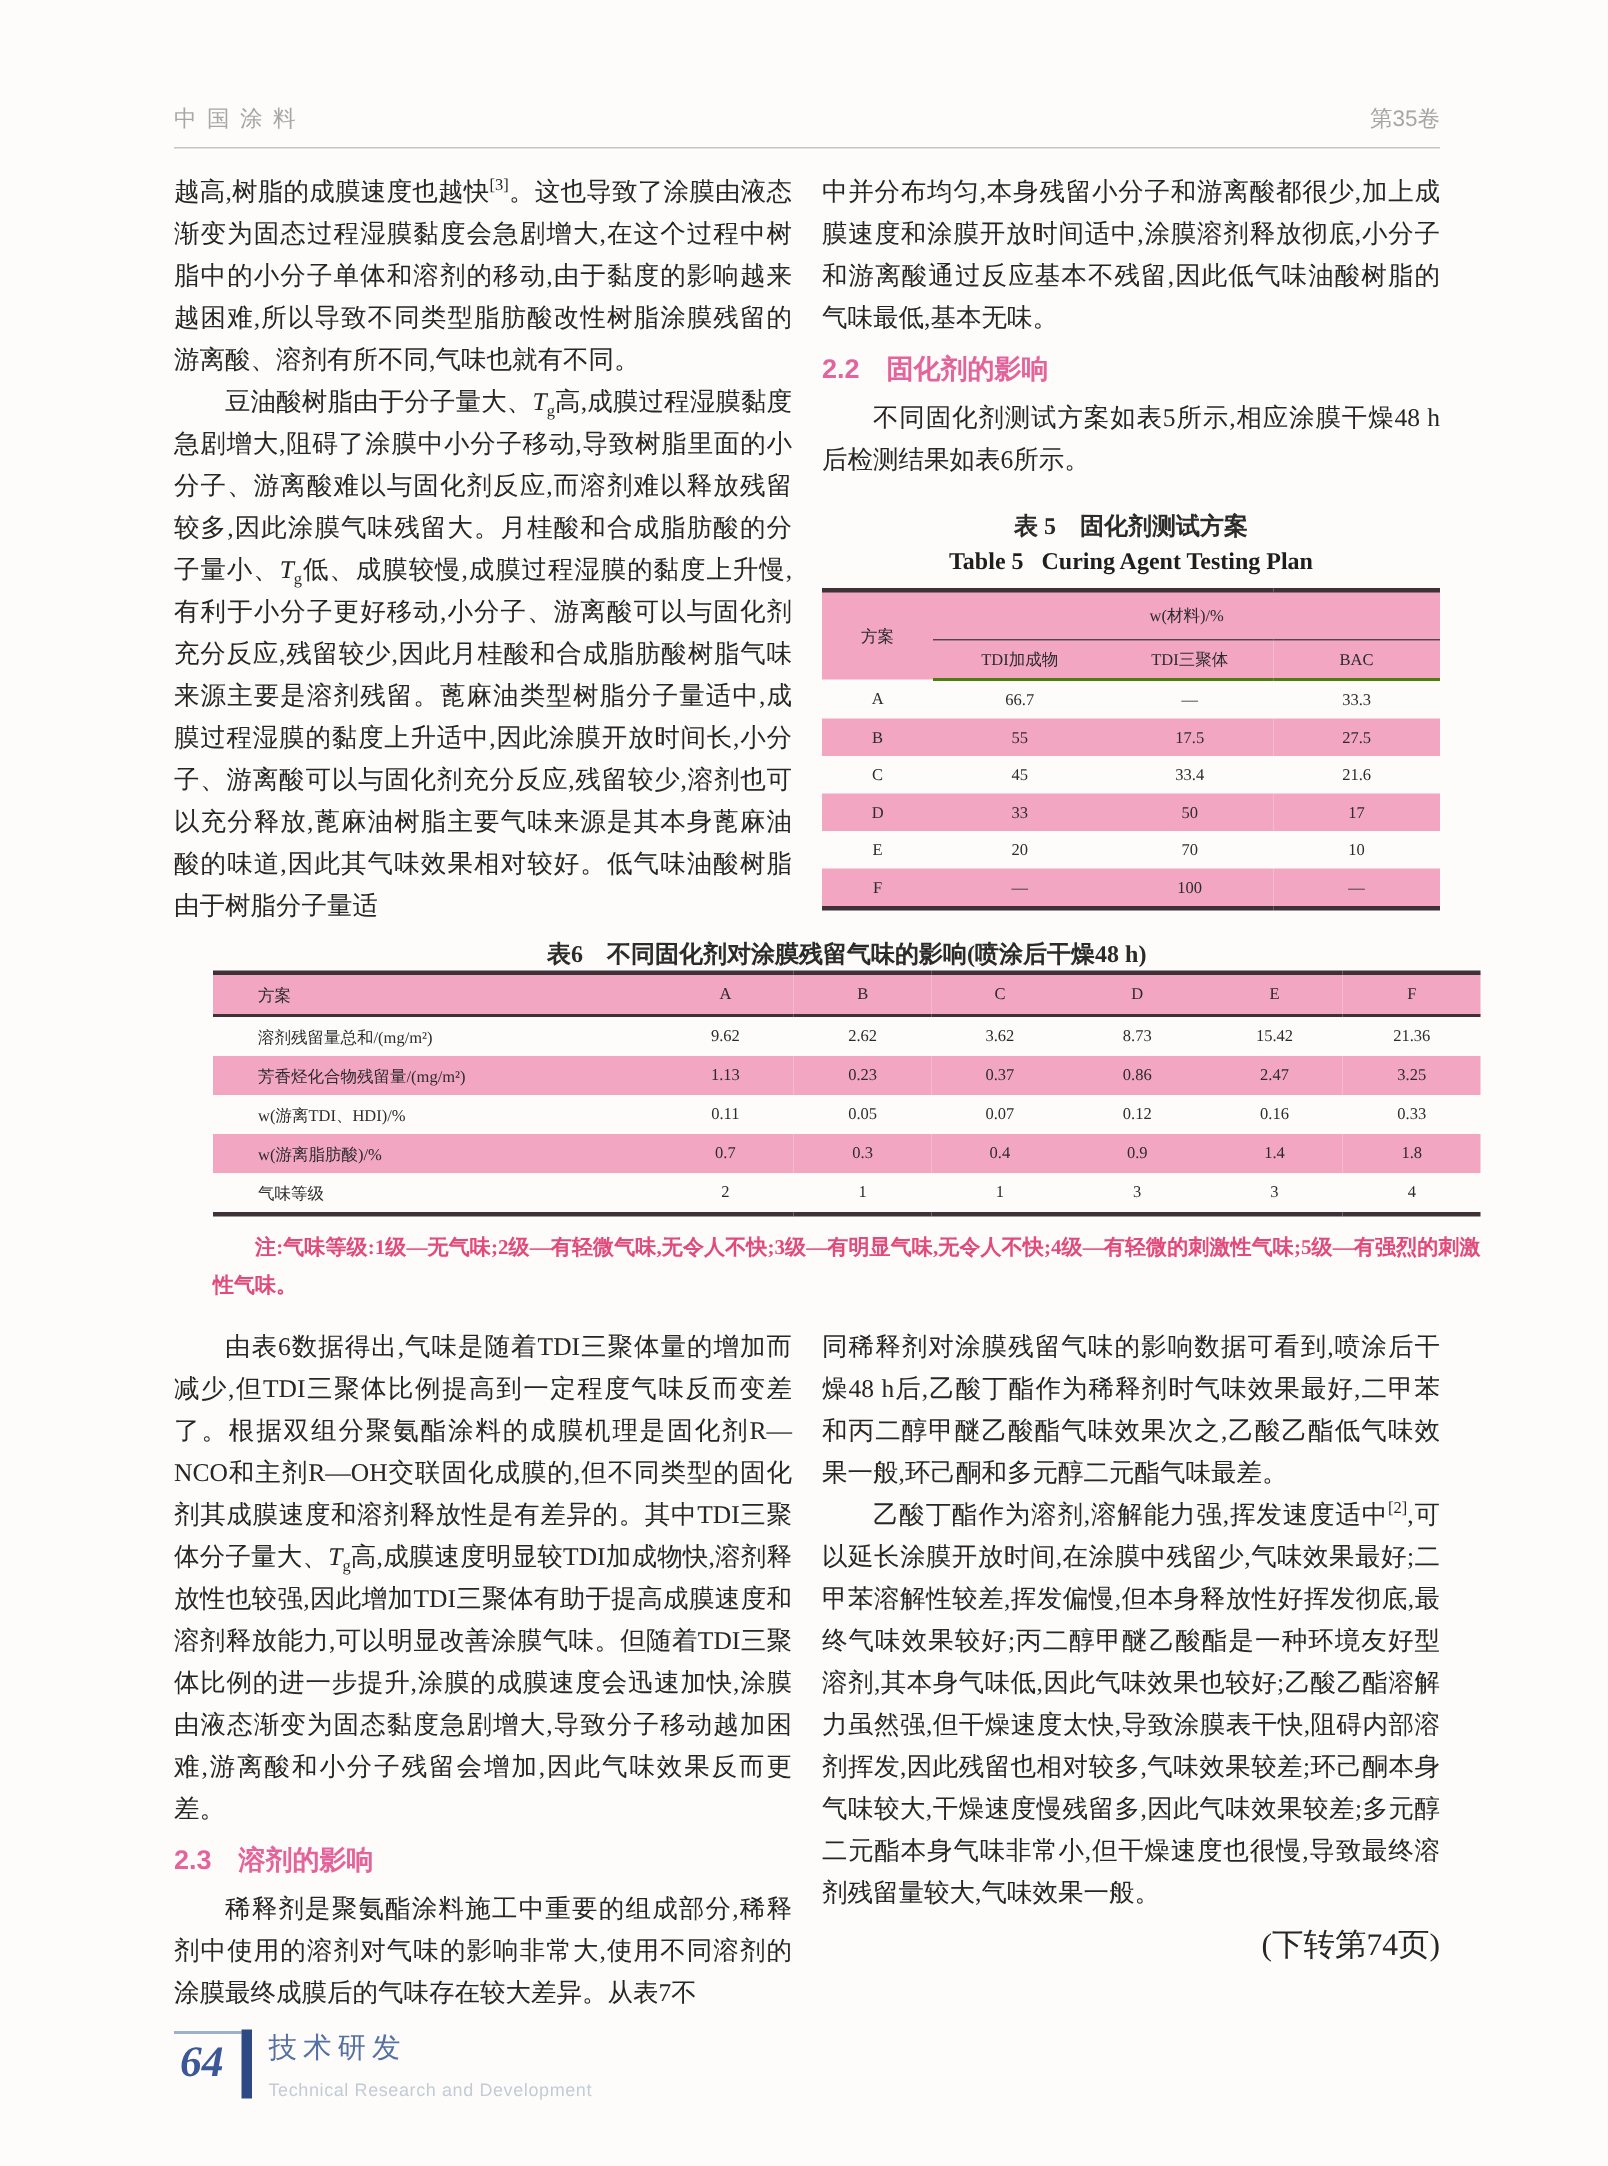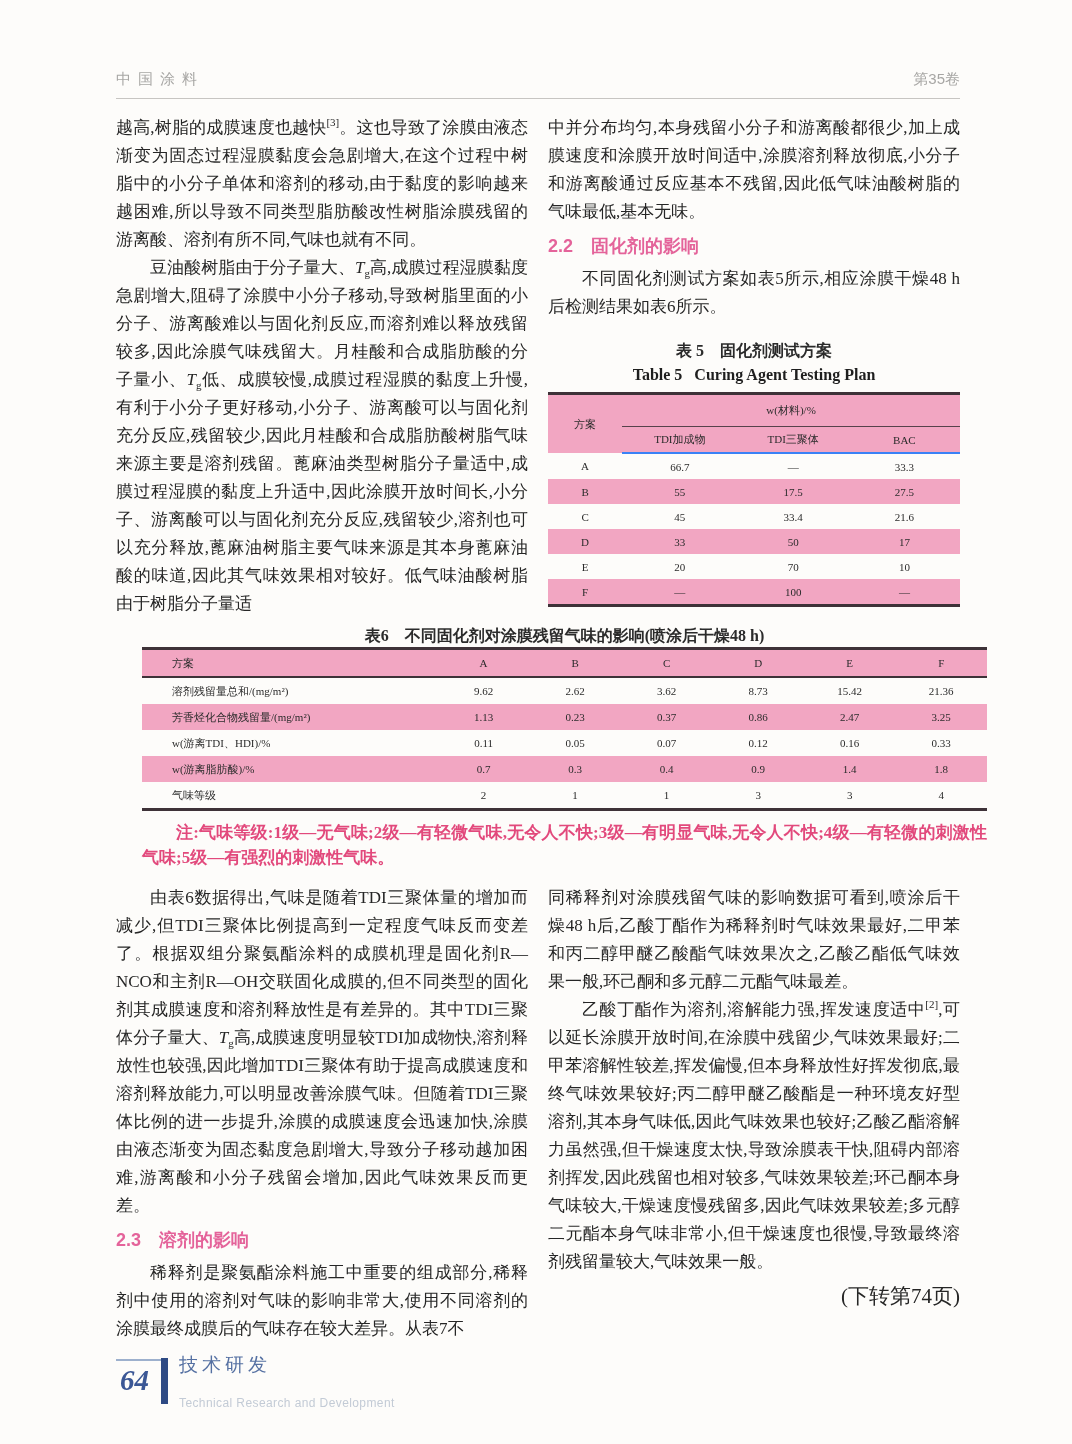--- a/index.html
+++ b/index.html
@@ -39,51 +39,51 @@
     text-align:center; font-weight:bold; font-size:16px; color:#2b2b2b;
     margin-top:20px; white-space:pre-wrap;
   }
   .tbl-cap-en {
     text-align:center; font-weight:bold; font-size:16px; color:#1e1e1e;
     font-family:"Liberation Serif", serif; margin:4px 0 8px; white-space:pre-wrap;
   }
   table { border-collapse:collapse; width:100%; font-size:11px; color:#2b2b2b; }
   .t5, .t6 { border-top:3px solid #3e3238; border-bottom:3px solid #3e3238; }
   .t5 thead { background:#f2a6c2; }
-  .t5 thead tr.sub-hdr th { border-bottom:2px solid #3b82f6; }
+  .t5 thead tr.sub-hdr th { border-bottom:2px solid #4d7c0f; }
   .t5 th, .t5 td { font-weight:normal; text-align:center; padding:1px 2px; height:23px; }
   .t5 th.group { border-bottom:1.5px solid #57424b; height:29px; }
   .t5 col.c-scheme { width:18%; }
   .t5 col.c-a { width:28%; } .t5 col.c-b { width:27%; } .t5 col.c-c { width:27%; }
   .pink-row { background:#f2a6c2; }
   .t6 thead tr { background:#f2a6c2; }
   .t6 th { font-weight:normal; border-bottom:2px solid #3e3238; }
   .t6 th, .t6 td { height:26px; padding:0 2px; text-align:center; }
   .t6 th.lbl, .t6 td.lbl { text-align:left; padding-left:30px; }
   .t6 col.c-label { width:35%; }
   .t6 col.c-val { width:10.83%; }
   .tbl-note {
-    margin-top:9px; color:#e2497c; font-size:17px; line-height:25px;
+    margin-top:9px; color:#e2497c; font-size:14px; line-height:25px;
     text-align:justify; text-indent:2em; font-weight:bold;
   }
   .continuation { text-align:right; margin-top:6px; font-size:21px; }
   
   .page-footer { position:absolute; top:1352px; left:116px; display:flex; align-items:center; }
   .footer-num {
     font-family:"Liberation Serif", serif; font-style:italic; font-weight:bold;
     font-size:29px; color:#3b5795; padding:3px 12px 6px 4px;
     border-top:2px solid #9db0cd;
   }
   .footer-bar { width:7px; height:46px; background:#2e4a84; margin-right:11px; }
   .footer-zh {
     color:#5570a2; font-size:19px; letter-spacing:4px;
     font-family:"Liberation Sans", sans-serif;
   }
   .footer-en {
-    color:#c3cbd6; font-size:12px; margin-top:18px;
+    color:#c3cbd6; font-size:12px; margin-top:8px;
     font-family:"Liberation Sans", sans-serif; letter-spacing:0.4px;
   }
 </style>
 </head>
 <body>
 
 <div class="page">
 
   <div class="page-header">
     <span class="journal-name">中国涂料</span>

